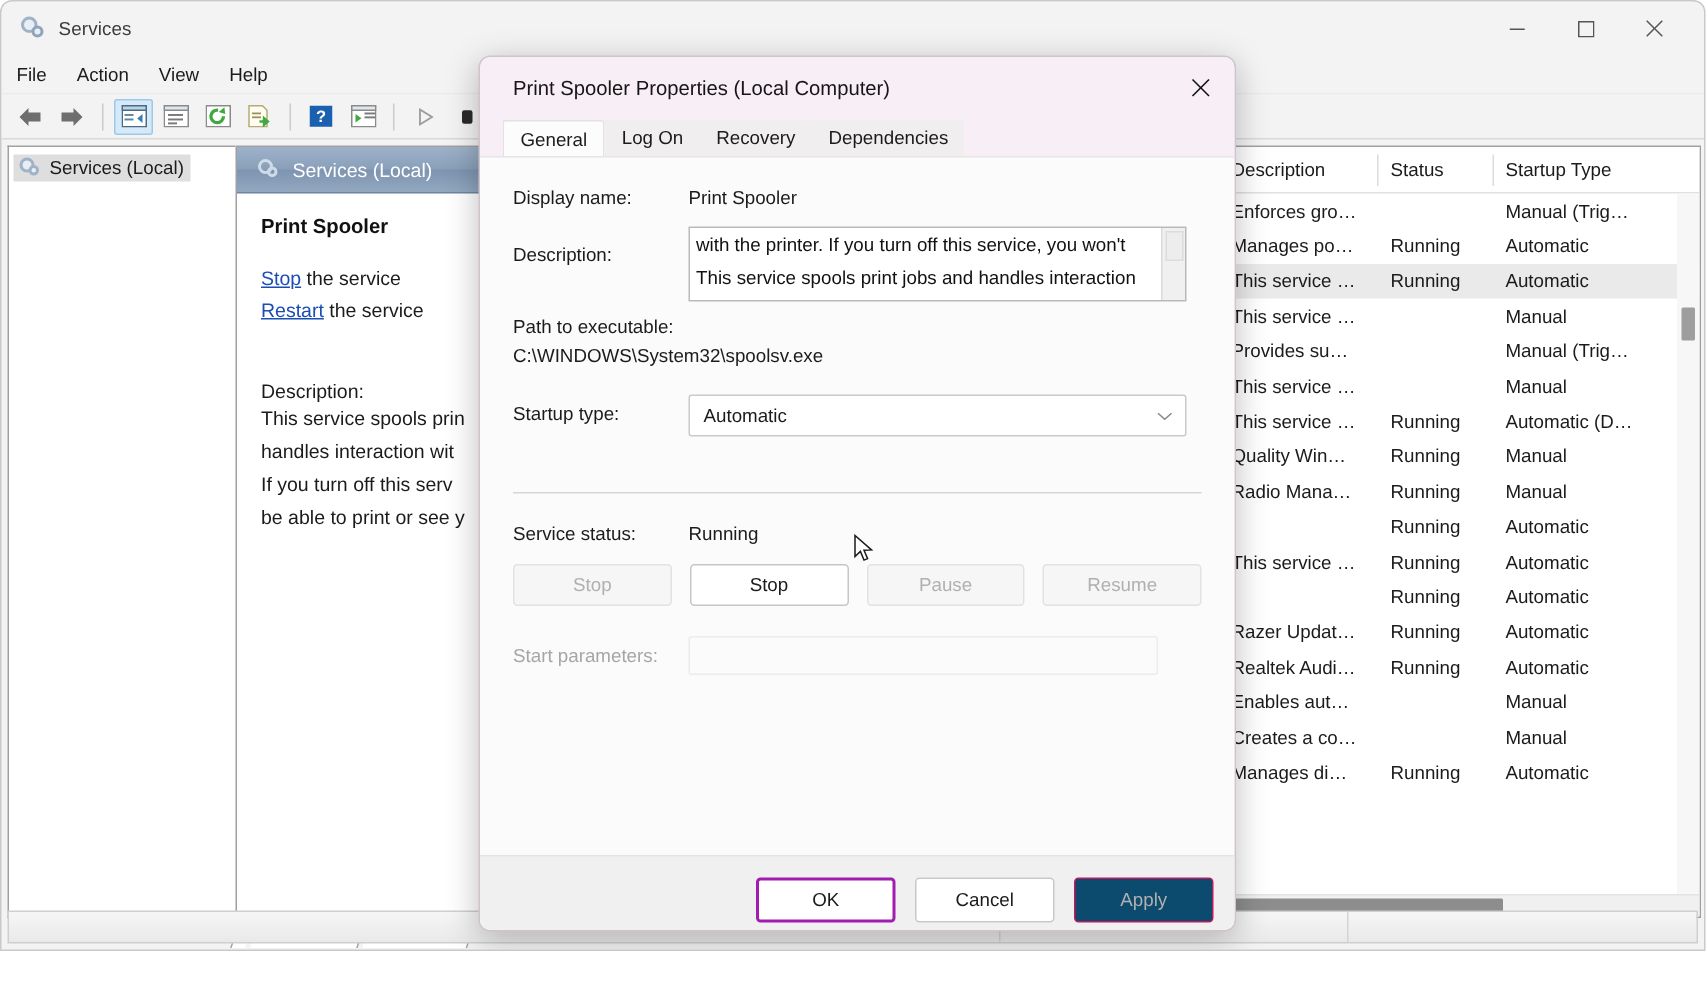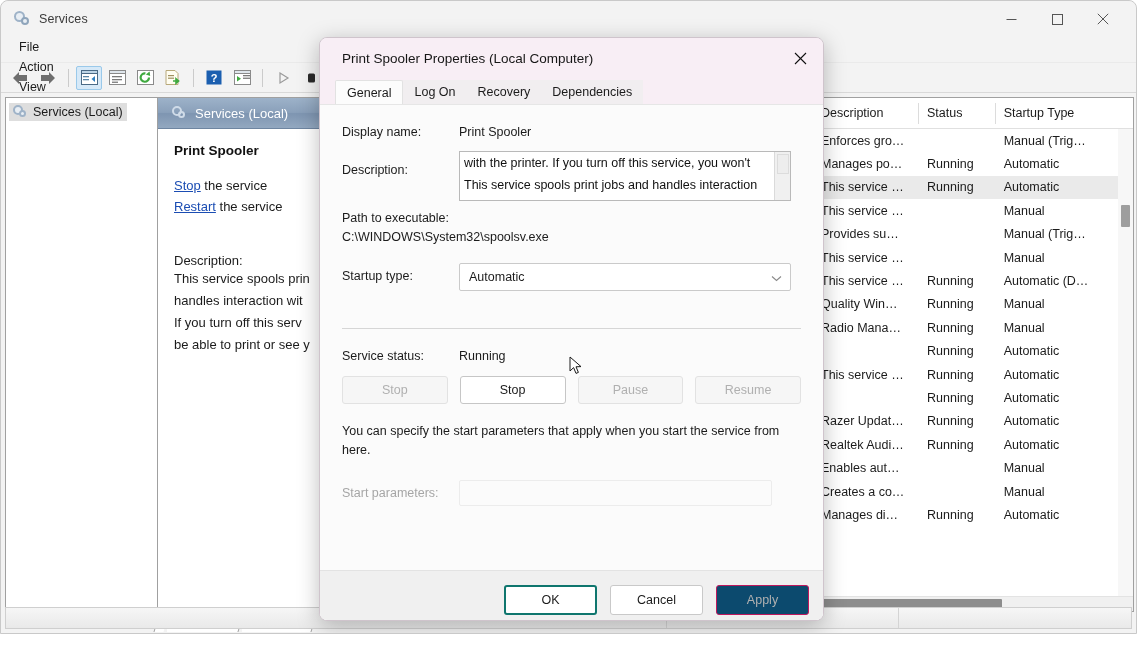--- a/index.html
+++ b/index.html
@@ -58,23 +58,22 @@
     color: #444;
   }
   .win-btn:last-child { margin-right: 10px; }
   .win-btn svg { display:block; }
 
   
   .menubar {
     height: 26px;
     background: #f3f3f3;
     display: flex;
-    padding-left: 8px;
+    align-items: center;
     border-bottom: 1px solid #eaeaea;
-    flex-direction: column;
   }
   .menu-item {
     font-size: 12.5px;
     color: #1b1b1b;
     padding: 3px 10px;
   }
 
   
   .toolbar {
     height: 30px;
@@ -465,21 +464,21 @@
   }
   .fbtn {
     width: 93px; height: 30px;
     font-size: 12.5px;
     display: flex; align-items: center; justify-content: center;
     border-radius: 3px;
     border: 1px solid #c9c9c9;
     background: #ffffff;
     color: #1b1b1b;
   }
-  .fbtn.primary { border: 2px solid #0f766e; margin-left: 39px; }
+  .fbtn.primary { border: 2px solid #a21caf; margin-left: 39px; }
   .fbtn.disabled { background: #0c4a6e; border: 1px solid #be185d; color: #b0b0b0; }
 
   .cursor {
     position: absolute;
     left: 568px; top: 355px;
     z-index: 60;
     pointer-events: none;
   }
 </style>
 </head>
@@ -814,21 +813,20 @@
         <div class="field-value">Running</div>
       </div>
 
       <div class="btn-row">
         <div class="sbtn">Stop</div>
         <div class="sbtn enabled">Stop</div>
         <div class="sbtn">Pause</div>
         <div class="sbtn">Resume</div>
       </div>
 
-      <div class="hint">You can specify the start parameters that apply when you start the service from here.</div>
 
       <div class="field-row" style="margin-top:20px;">
         <div class="field-label dim" style="padding-top:6px;">Start parameters:</div>
         <input class="param-input" type="text" disabled="" value="" style="">
       </div>
 
       <div class="dlg-footer">
         <div class="fbtn primary">OK</div>
         <div class="fbtn">Cancel</div>
         <div class="fbtn disabled">Apply</div>

